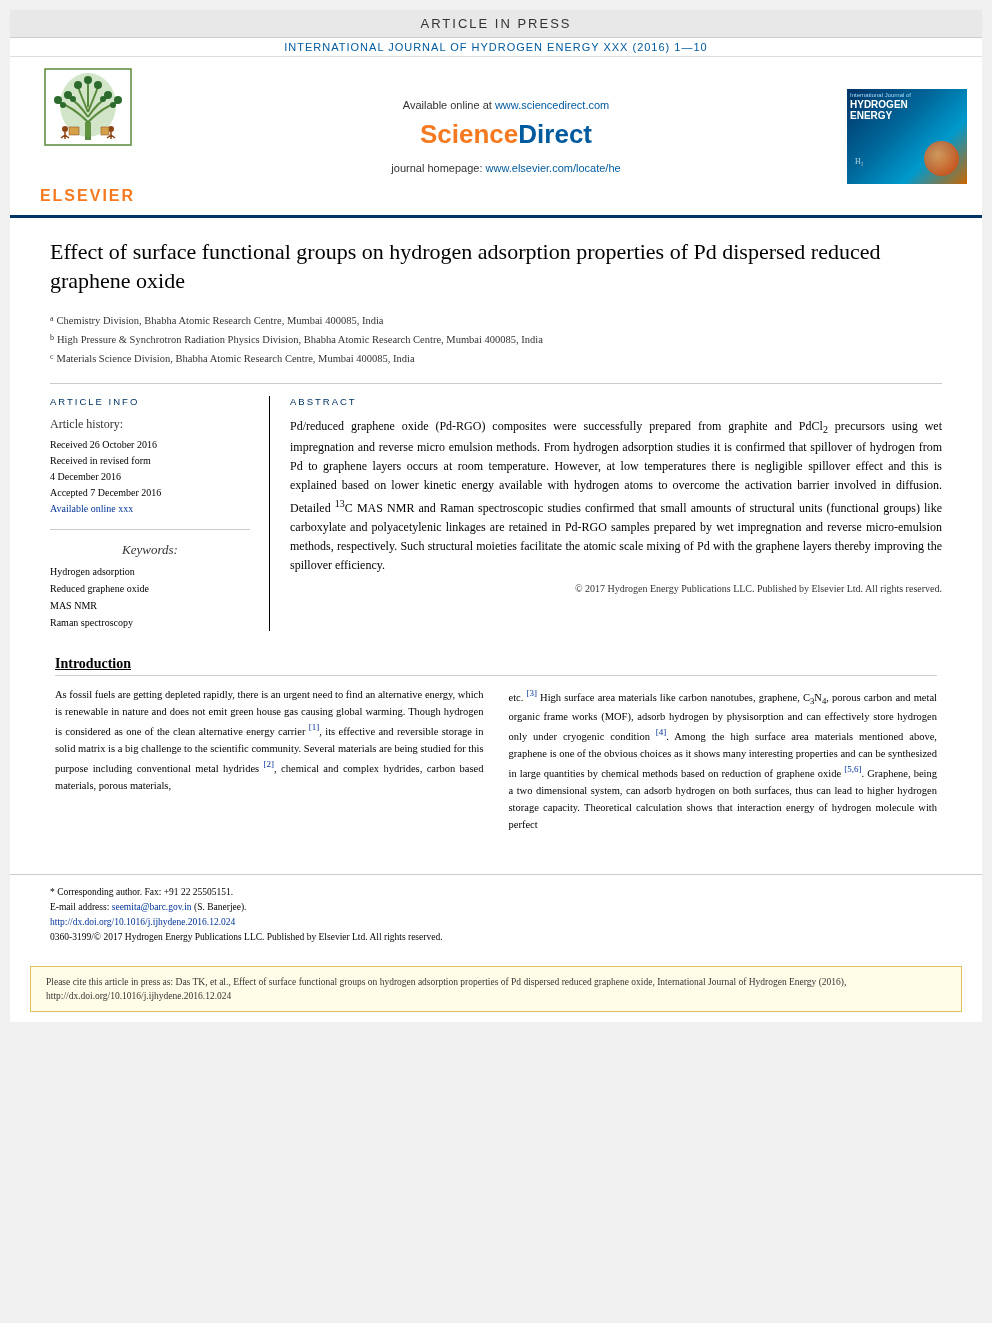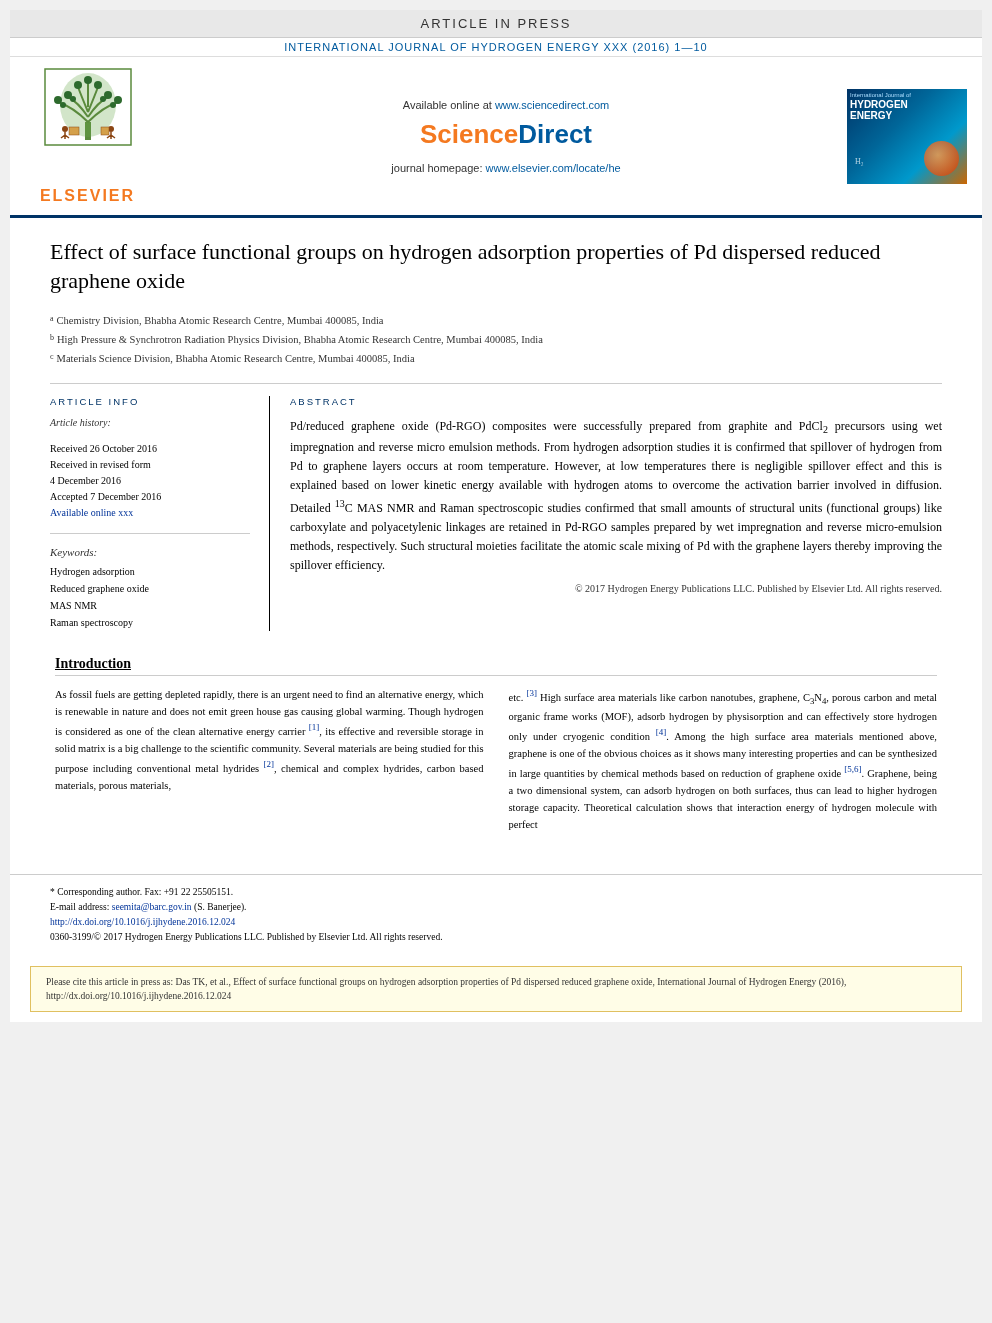--- a/index.html
+++ b/index.html
@@ -203,40 +203,40 @@
     .section-label {
       font-size: 9.5px;
       letter-spacing: 2px;
       color: #003366;
       font-family: Arial, sans-serif;
       text-transform: uppercase;
       margin-bottom: 10px;
     }
     
     .article-history-label {
-      font-size: 10px;
-      color: #333;
-      font-style: italic;
-      margin-bottom: 13px;
+      font-size: 12px;
+      color: #333;
+      margin-bottom: 5px;
     }
     .article-history-item {
       font-size: 10px;
       color: #000;
       line-height: 1.6;
     }
     .article-history-item.highlight {
       color: #003399;
     }
     
     .keywords-label {
-      font-size: 11px;
+      font-size: 13px;
       color: #333;
       font-style: italic;
       margin-top: 10px;
       margin-bottom: 5px;
+      text-align: center;
     }
     .keyword-item {
       font-size: 10px;
       color: #000;
       line-height: 1.7;
     }
     
     .abstract-text {
       font-size: 12px;
       line-height: 1.6;

